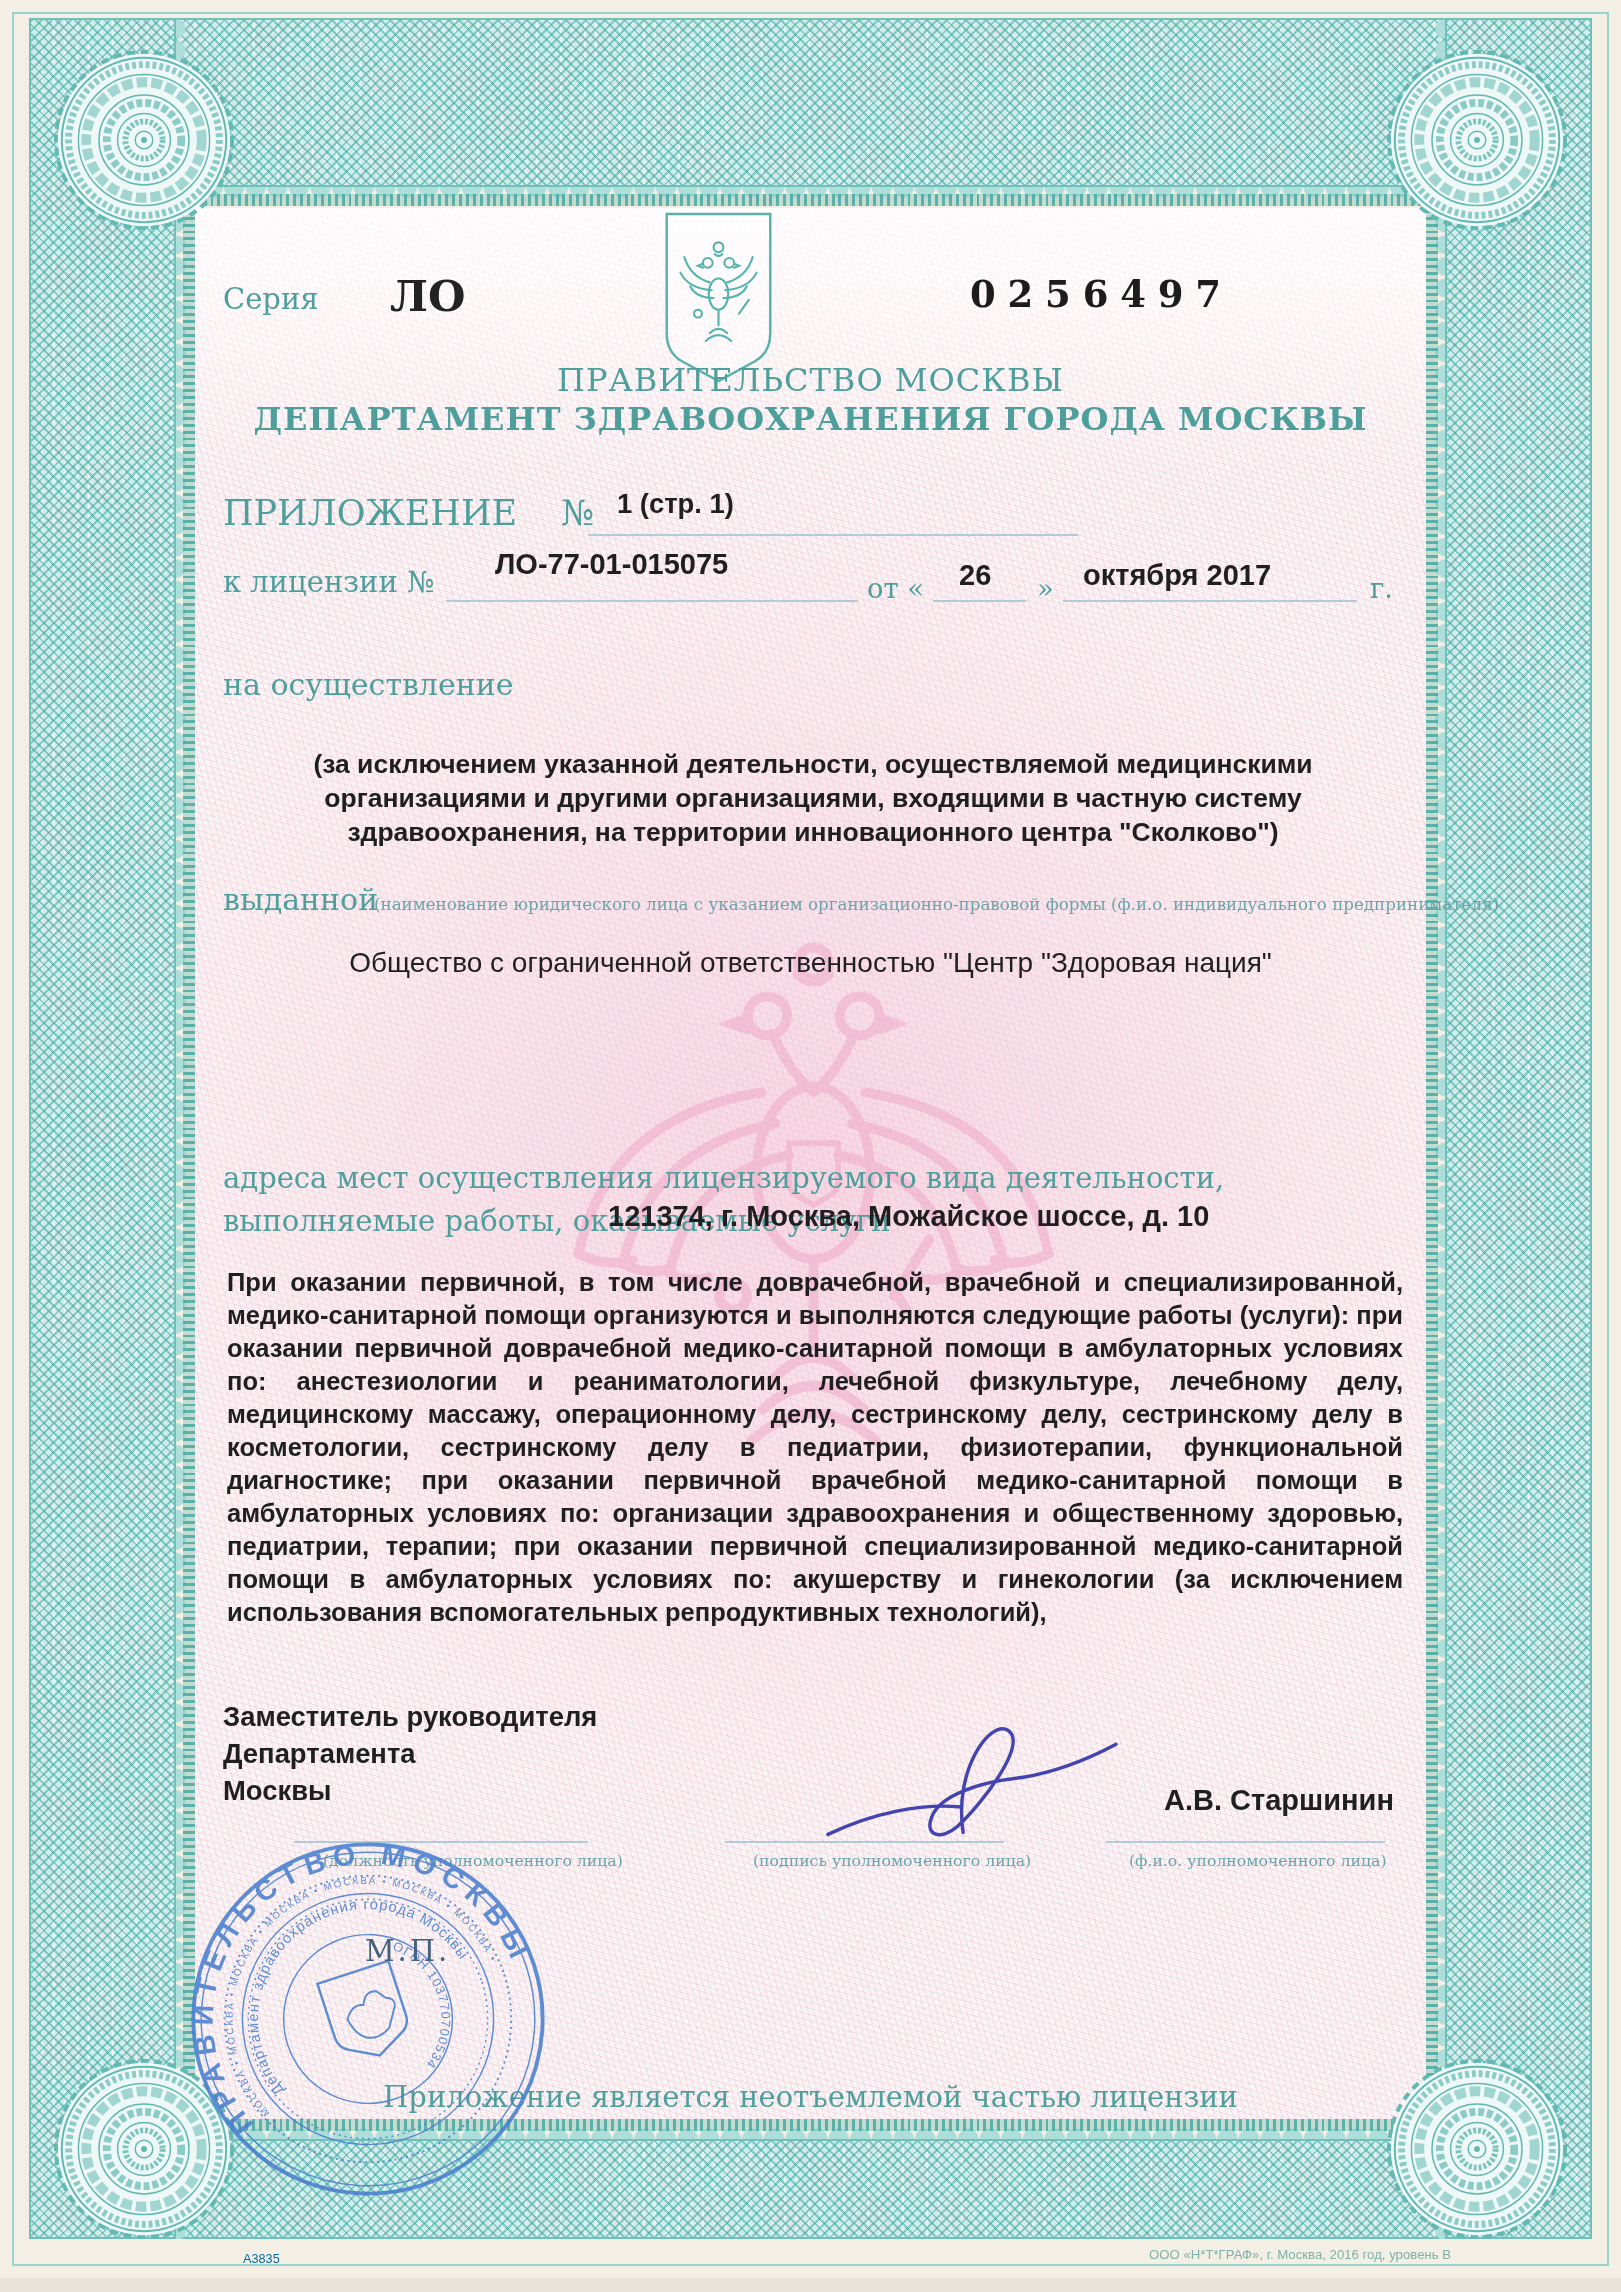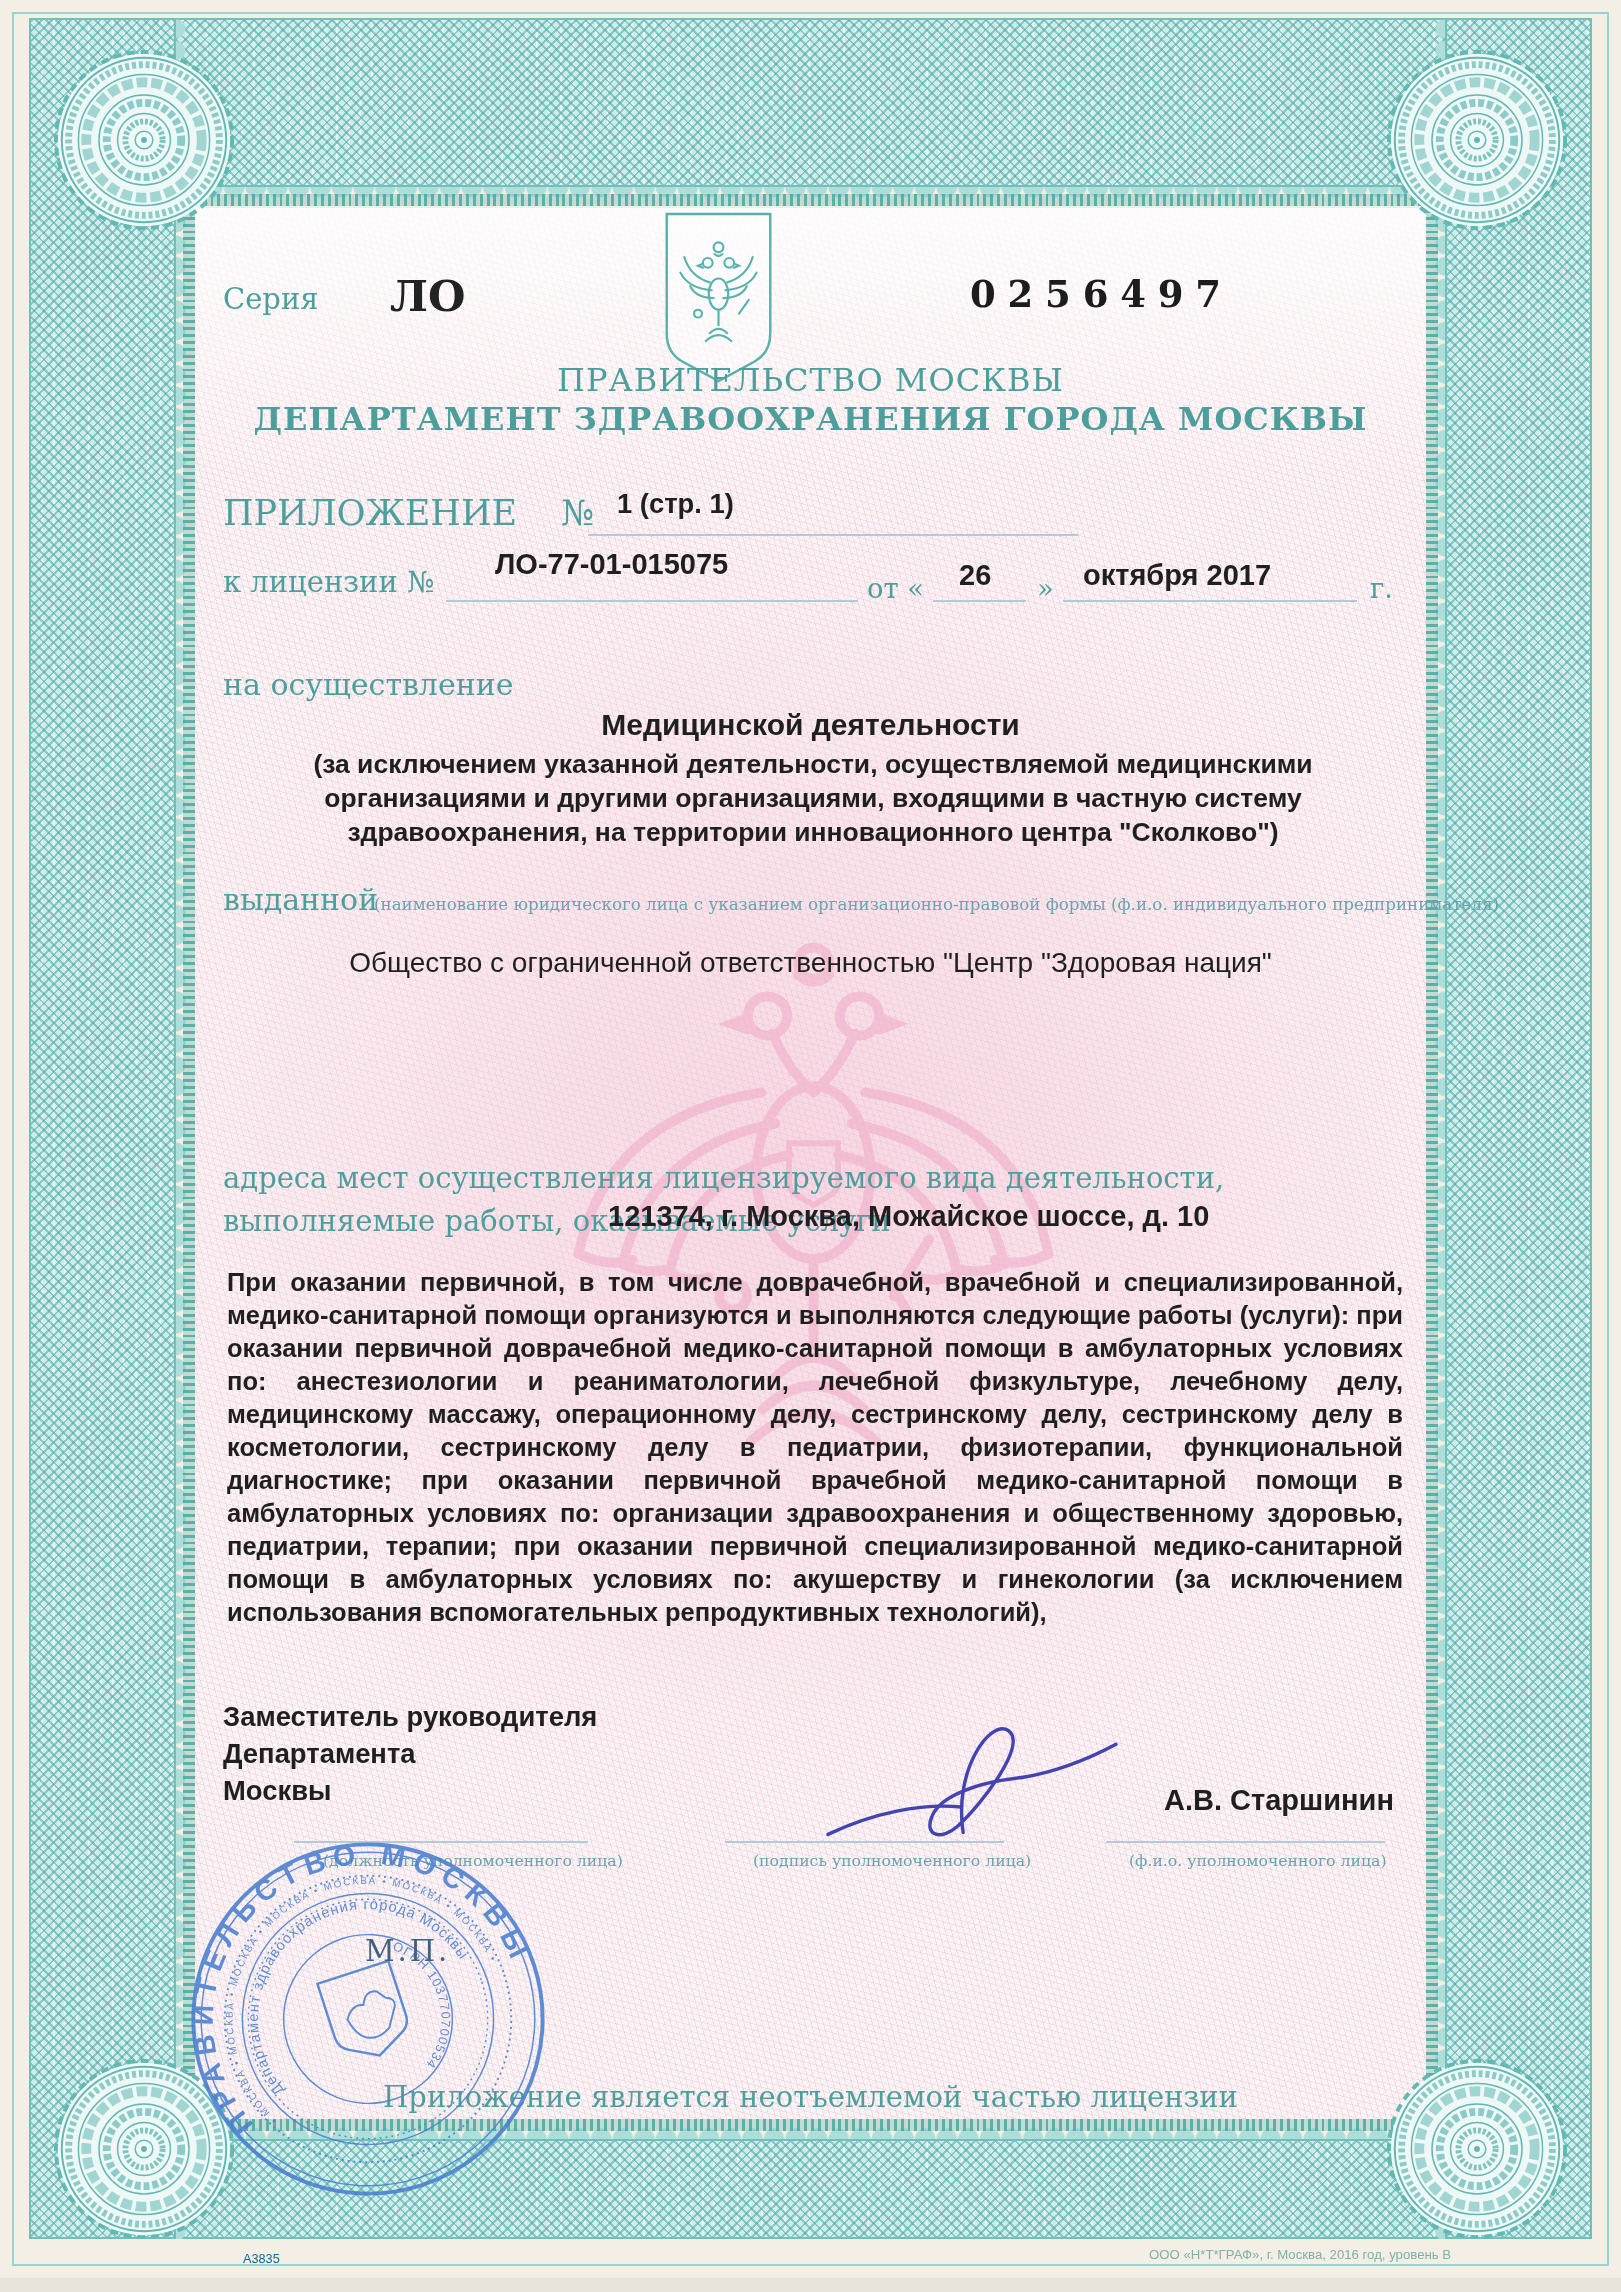--- a/index.html
+++ b/index.html
@@ -257,21 +257,20 @@
   <div class="uline" style="left:446px; top:600px; width:412px;"></div>
   <div class="abs teal date-prefix">от «</div>
   <div class="abs val date-day">26</div>
   <div class="uline" style="left:933px; top:600px; width:93px;"></div>
   <div class="abs teal date-close">»</div>
   <div class="abs val date-rest">октября 2017</div>
   <div class="uline" style="left:1063px; top:600px; width:294px;"></div>
   <div class="abs teal date-suffix">г.</div>
 
   <div class="abs teal activity-intro">на осуществление</div>
-  <div class="abs center-row activity-title">Медицинской деятельности</div>
   <div class="abs activity-note">(за исключением указанной деятельности, осуществляемой медицинскими организациями и другими организациями, входящими в частную систему здравоохранения, на территории инновационного центра "Сколково")</div>
 
   <div class="abs teal issued-label">выданной</div>
   <div class="abs cap issued-caption">(наименование юридического лица с указанием организационно-правовой формы  (ф.и.о. индивидуального предпринимателя)</div>
   <div class="abs center-row organization">Общество с ограниченной ответственностью "Центр "Здоровая нация"</div>
 
   <div class="abs teal address-label">адреса мест осуществления лицензируемого вида деятельности, выполняемые работы, оказываемые услуги</div>
   <div class="abs val address-value">121374, г. Москва, Можайское шоссе, д. 10</div>
 
   <div class="abs body-text">При оказании первичной, в том числе доврачебной, врачебной и специализированной, медико-санитарной помощи организуются и выполняются следующие работы (услуги): при оказании первичной доврачебной медико-санитарной помощи в амбулаторных условиях по: анестезиологии и реаниматологии, лечебной физкультуре, лечебному делу, медицинскому массажу, операционному делу, сестринскому делу, сестринскому делу в косметологии, сестринскому делу в педиатрии, физиотерапии, функциональной диагностике; при оказании первичной врачебной медико-санитарной помощи в амбулаторных условиях по: организации здравоохранения и общественному здоровью, педиатрии, терапии; при оказании первичной специализированной медико-санитарной помощи в амбулаторных условиях по: акушерству и гинекологии (за исключением использования вспомогательных репродуктивных технологий),</div>

